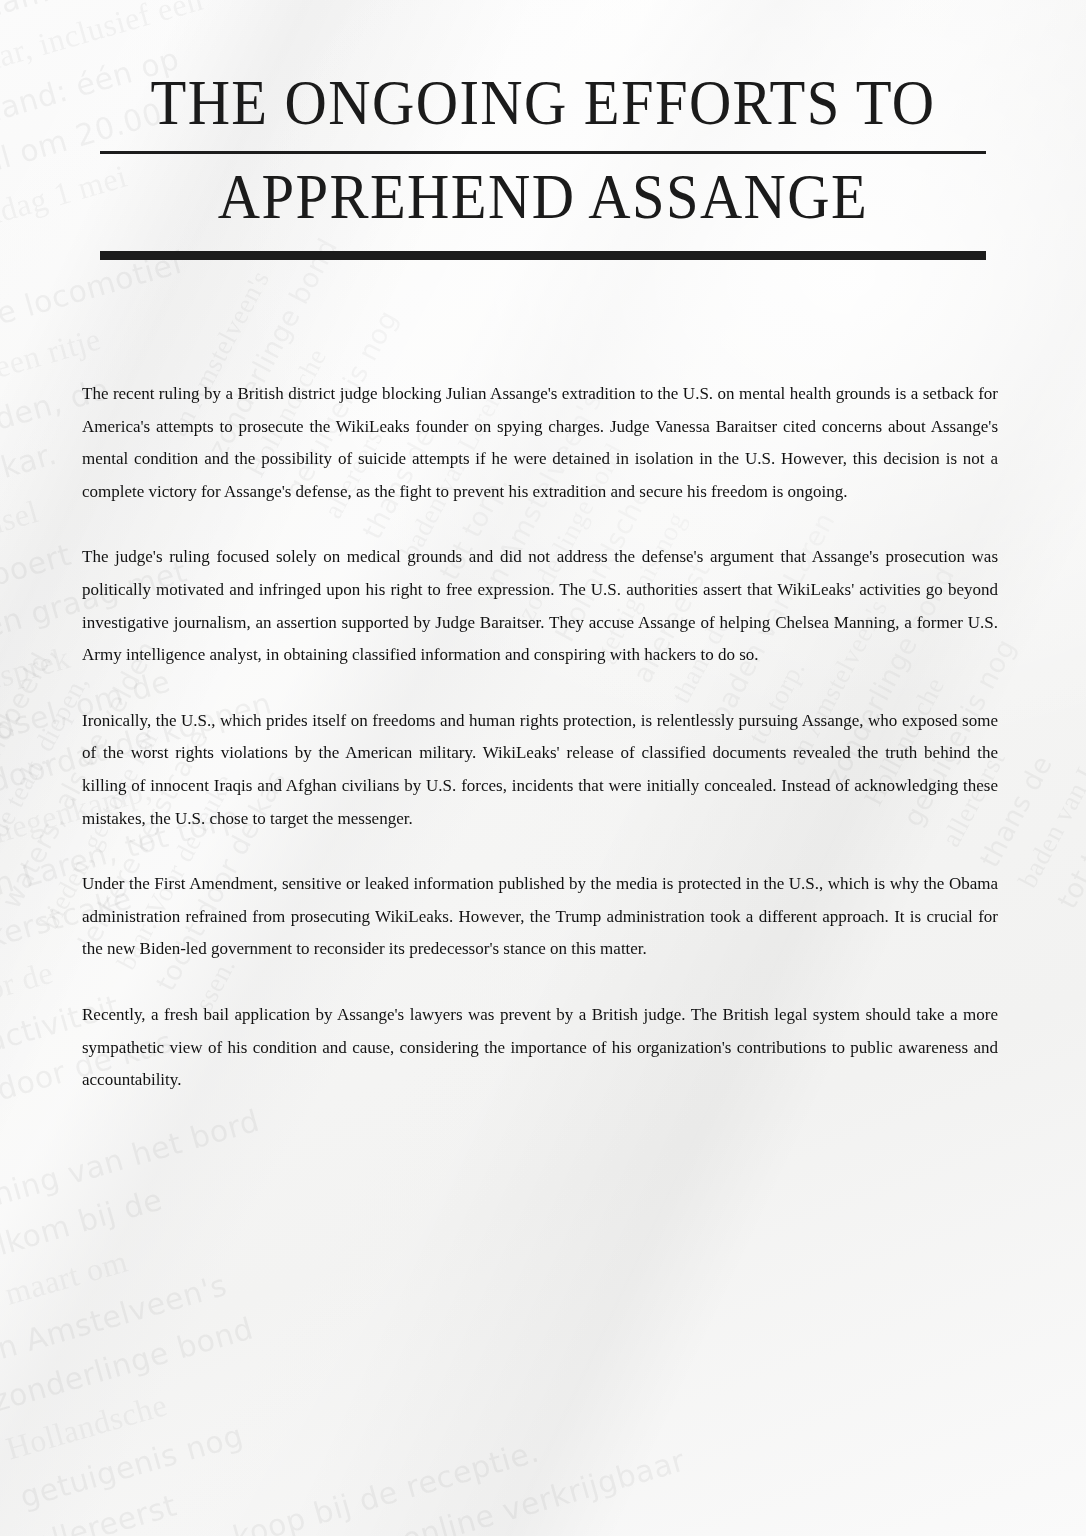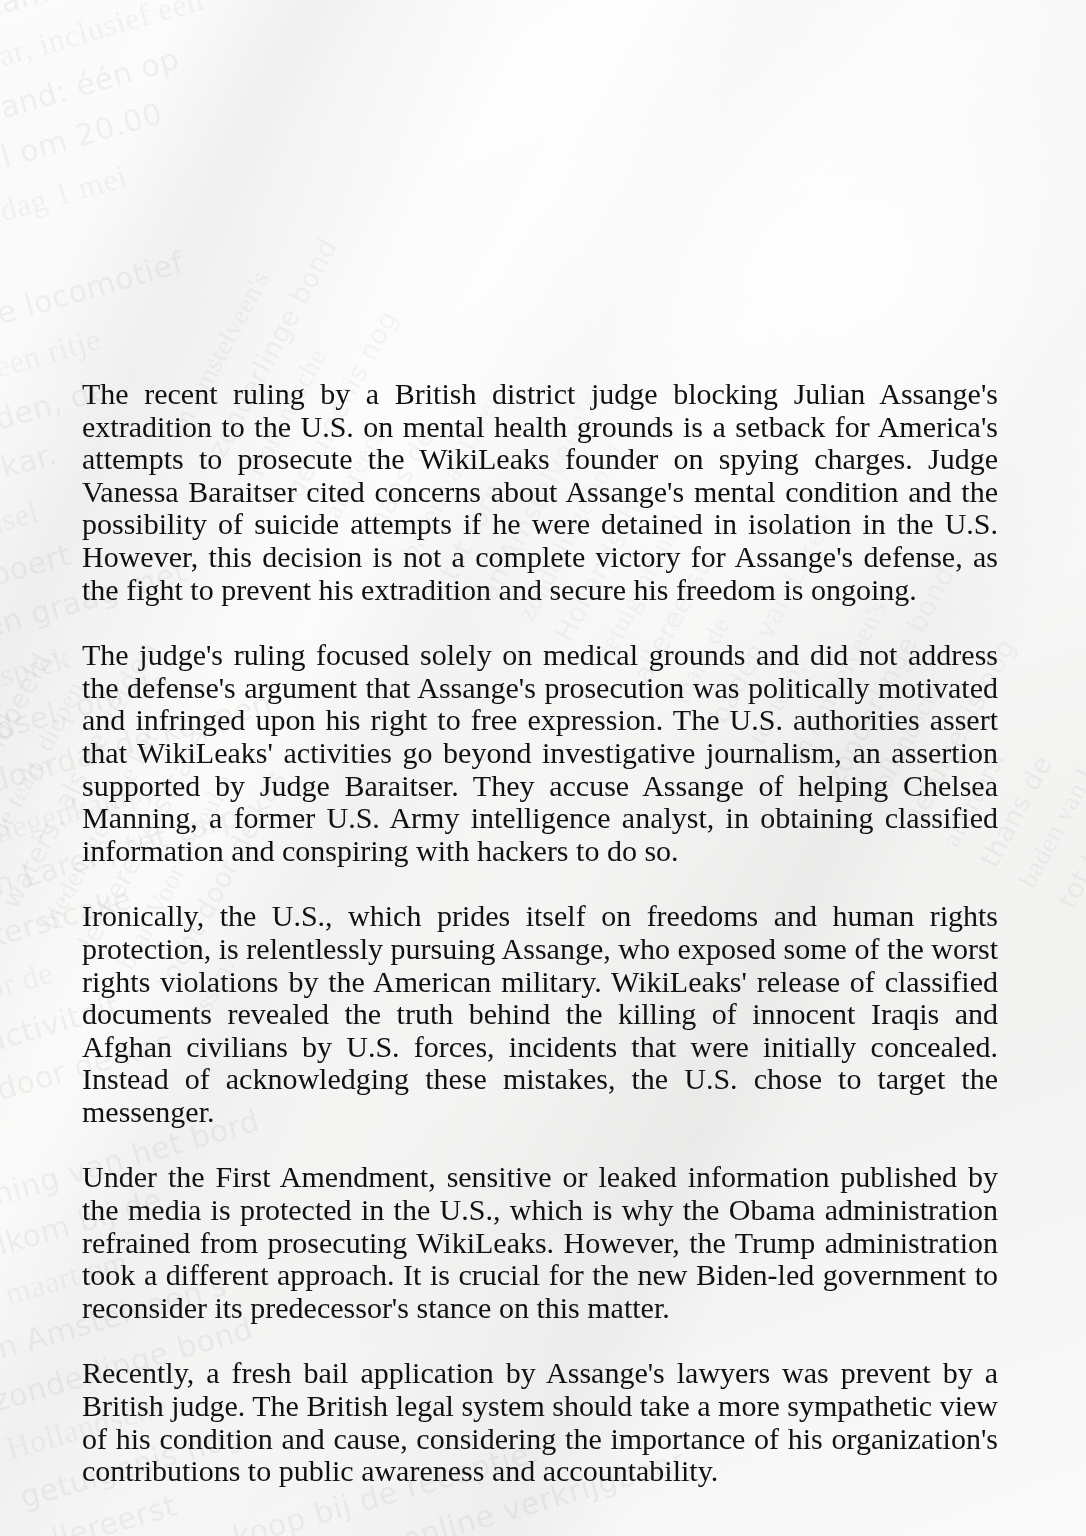--- a/index.html
+++ b/index.html
@@ -142,21 +142,21 @@
   
   .article {
     position: absolute;
     left: 82px;
     top: 378px;
     width: 924px;
   }
   .article p {
     margin: 0 8px 33px 0;
     font-family: "Liberation Serif", "DejaVu Serif", serif;
-    font-size: 30px;
+    font-size: 17px;
     line-height: 32.6px;
     color: #111111;
     text-align: justify;
     text-justify: inter-word;
     hyphens: none;
   }
   .article p:last-child {
     margin-bottom: 0;
   }
 </style>
@@ -264,20 +264,26 @@
       <div class="wm-line">thans de</div>
       <div class="wm-line alt">baden van Laren</div>
       <div class="wm-line">tot torp.</div>
       <div class="wm-line">an Amstelveen's</div>
     </div>
 
   <div class="sheen sheen-a"></div>
   <div class="sheen sheen-b"></div>
   <div class="sheen sheen-c"></div>
 
+  <div class="masthead">
+    <h1 class="headline headline-1">THE ONGOING EFFORTS TO</h1>
+    <div class="rule-thin"></div>
+    <h1 class="headline headline-2">APPREHEND ASSANGE</h1>
+    <div class="rule-thick"></div>
+  </div>
 
   <div class="article">
     <p>The recent ruling by a British district judge blocking Julian Assange's extradition to the U.S. on mental health grounds is a setback for America's attempts to prosecute the WikiLeaks founder on spying charges. Judge Vanessa Baraitser cited concerns about Assange's mental condition and the possibility of suicide attempts if he were detained in isolation in the U.S. However, this decision is not a complete victory for Assange's defense, as the fight to prevent his extradition and secure his freedom is ongoing.</p>
     <p>The judge's ruling focused solely on medical grounds and did not address the defense's argument that Assange's prosecution was politically motivated and infringed upon his right to free expression. The U.S. authorities assert that WikiLeaks' activities go beyond investigative journalism, an assertion supported by Judge Baraitser. They accuse Assange of helping Chelsea Manning, a former U.S. Army intelligence analyst, in obtaining classified information and conspiring with hackers to do so.</p>
     <p>Ironically, the U.S., which prides itself on freedoms and human rights protection, is relentlessly pursuing Assange, who exposed some of the worst rights violations by the American military. WikiLeaks' release of classified documents revealed the truth behind the killing of innocent Iraqis and Afghan civilians by U.S. forces, incidents that were initially concealed. Instead of acknowledging these mistakes, the U.S. chose to target the messenger.</p>
     <p>Under the First Amendment, sensitive or leaked information published by the media is protected in the U.S., which is why the Obama administration refrained from prosecuting WikiLeaks. However, the Trump administration took a different approach. It is crucial for the new Biden-led government to reconsider its predecessor's stance on this matter.</p>
     <p>Recently, a fresh bail application by Assange's lawyers was prevent by a British judge. The British legal system should take a more sympathetic view of his condition and cause, considering the importance of his organization's contributions to public awareness and accountability.</p>
   </div>
 
 </div>

